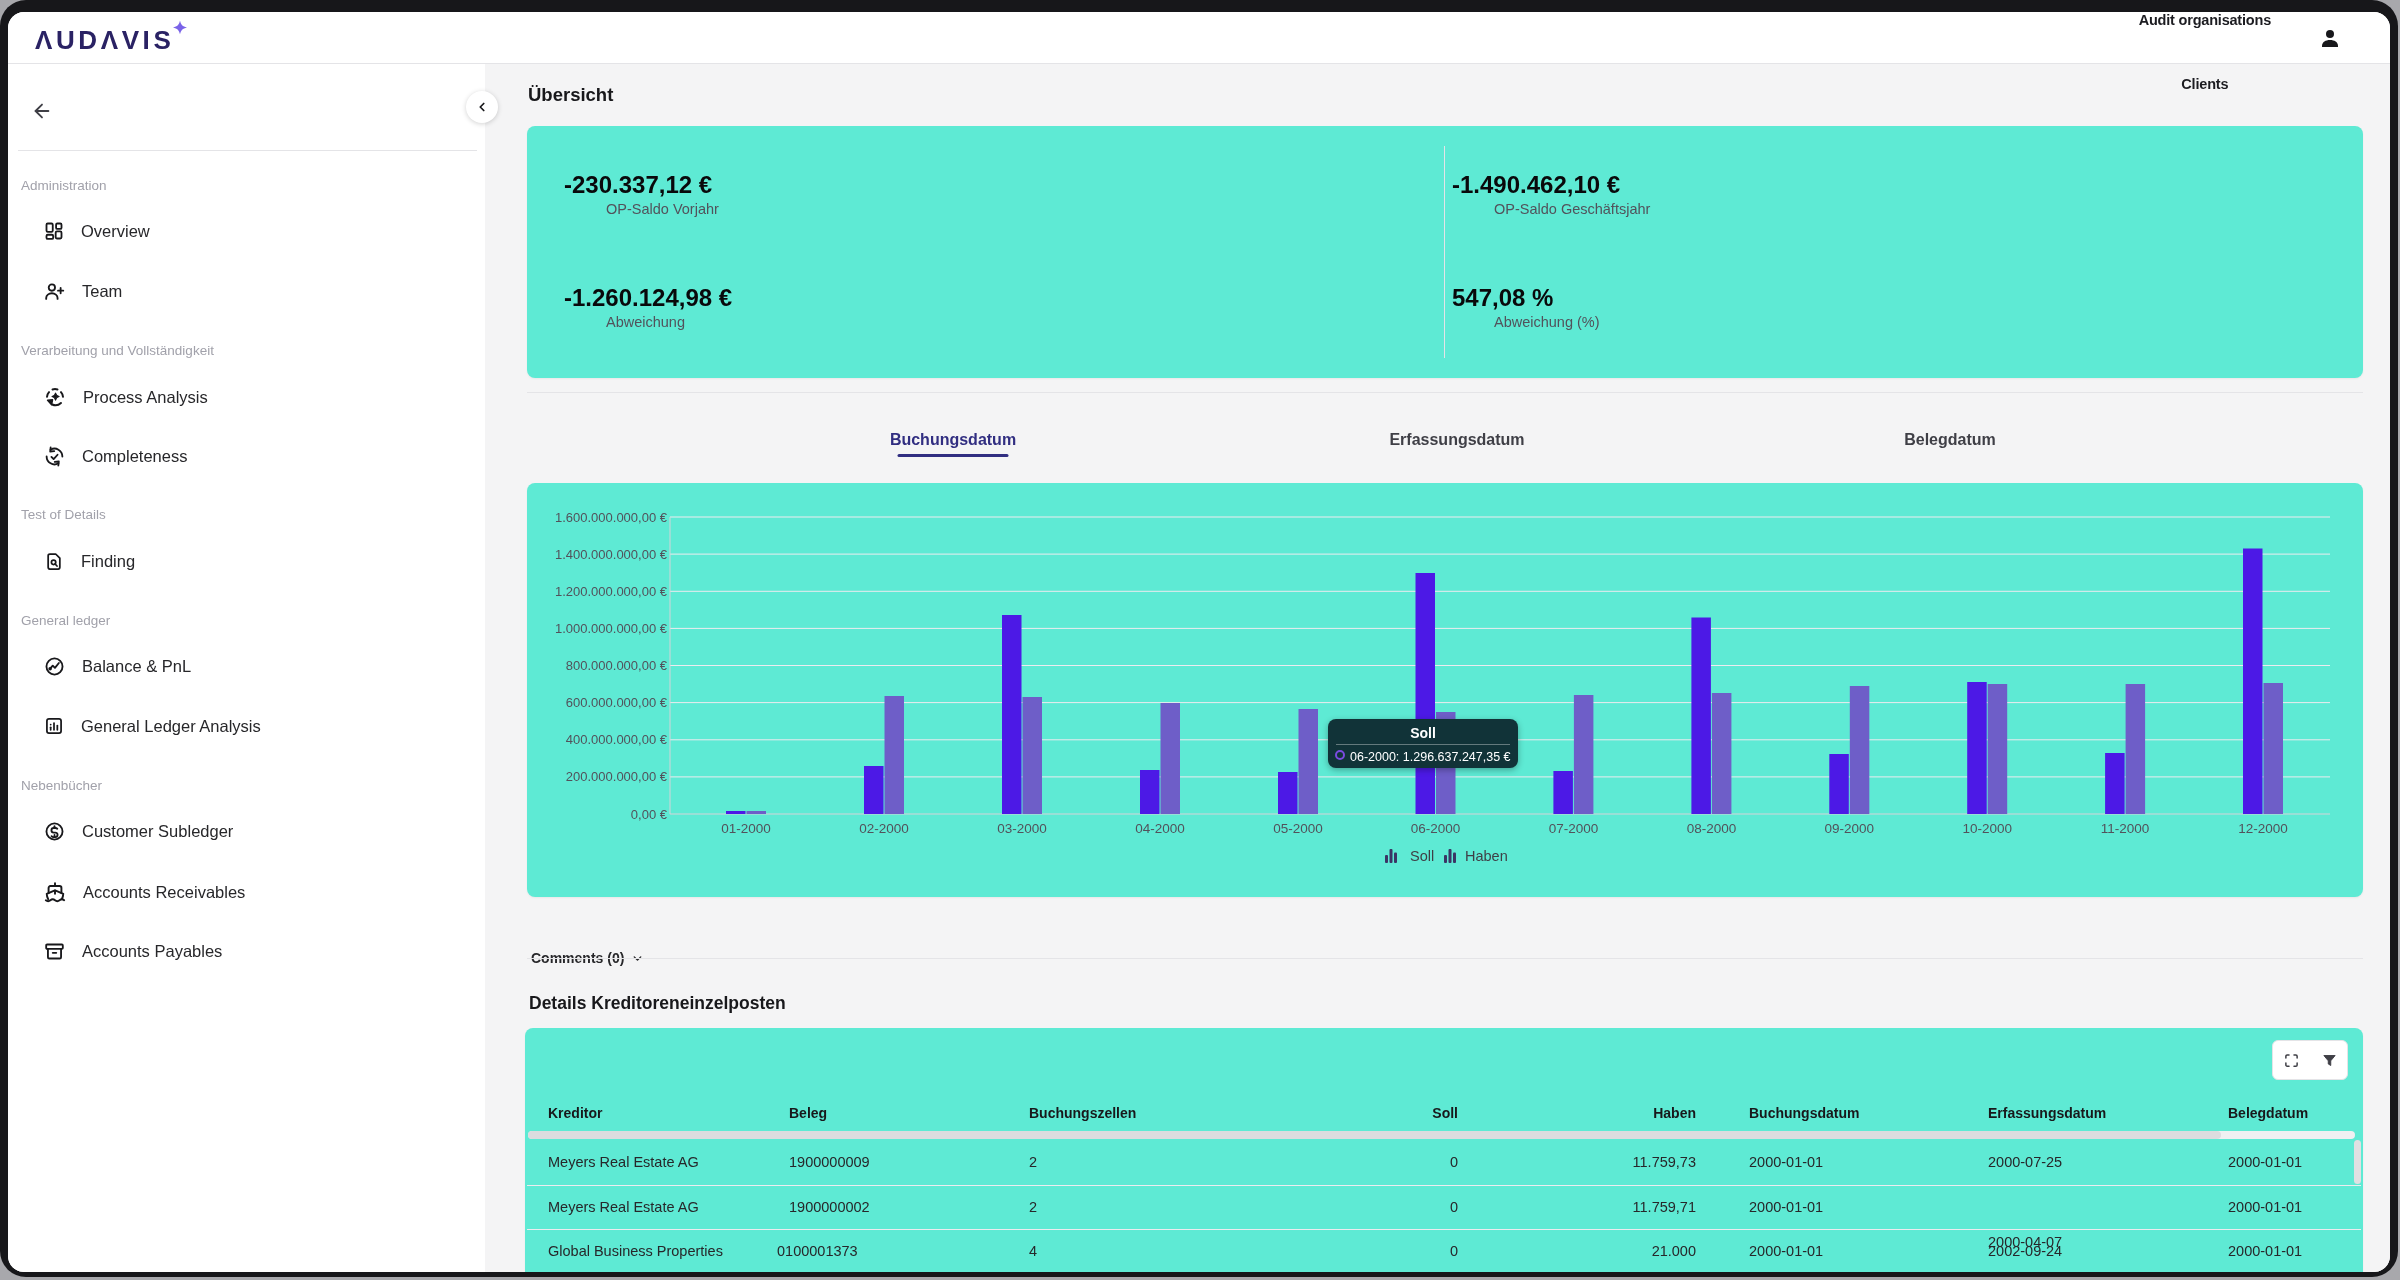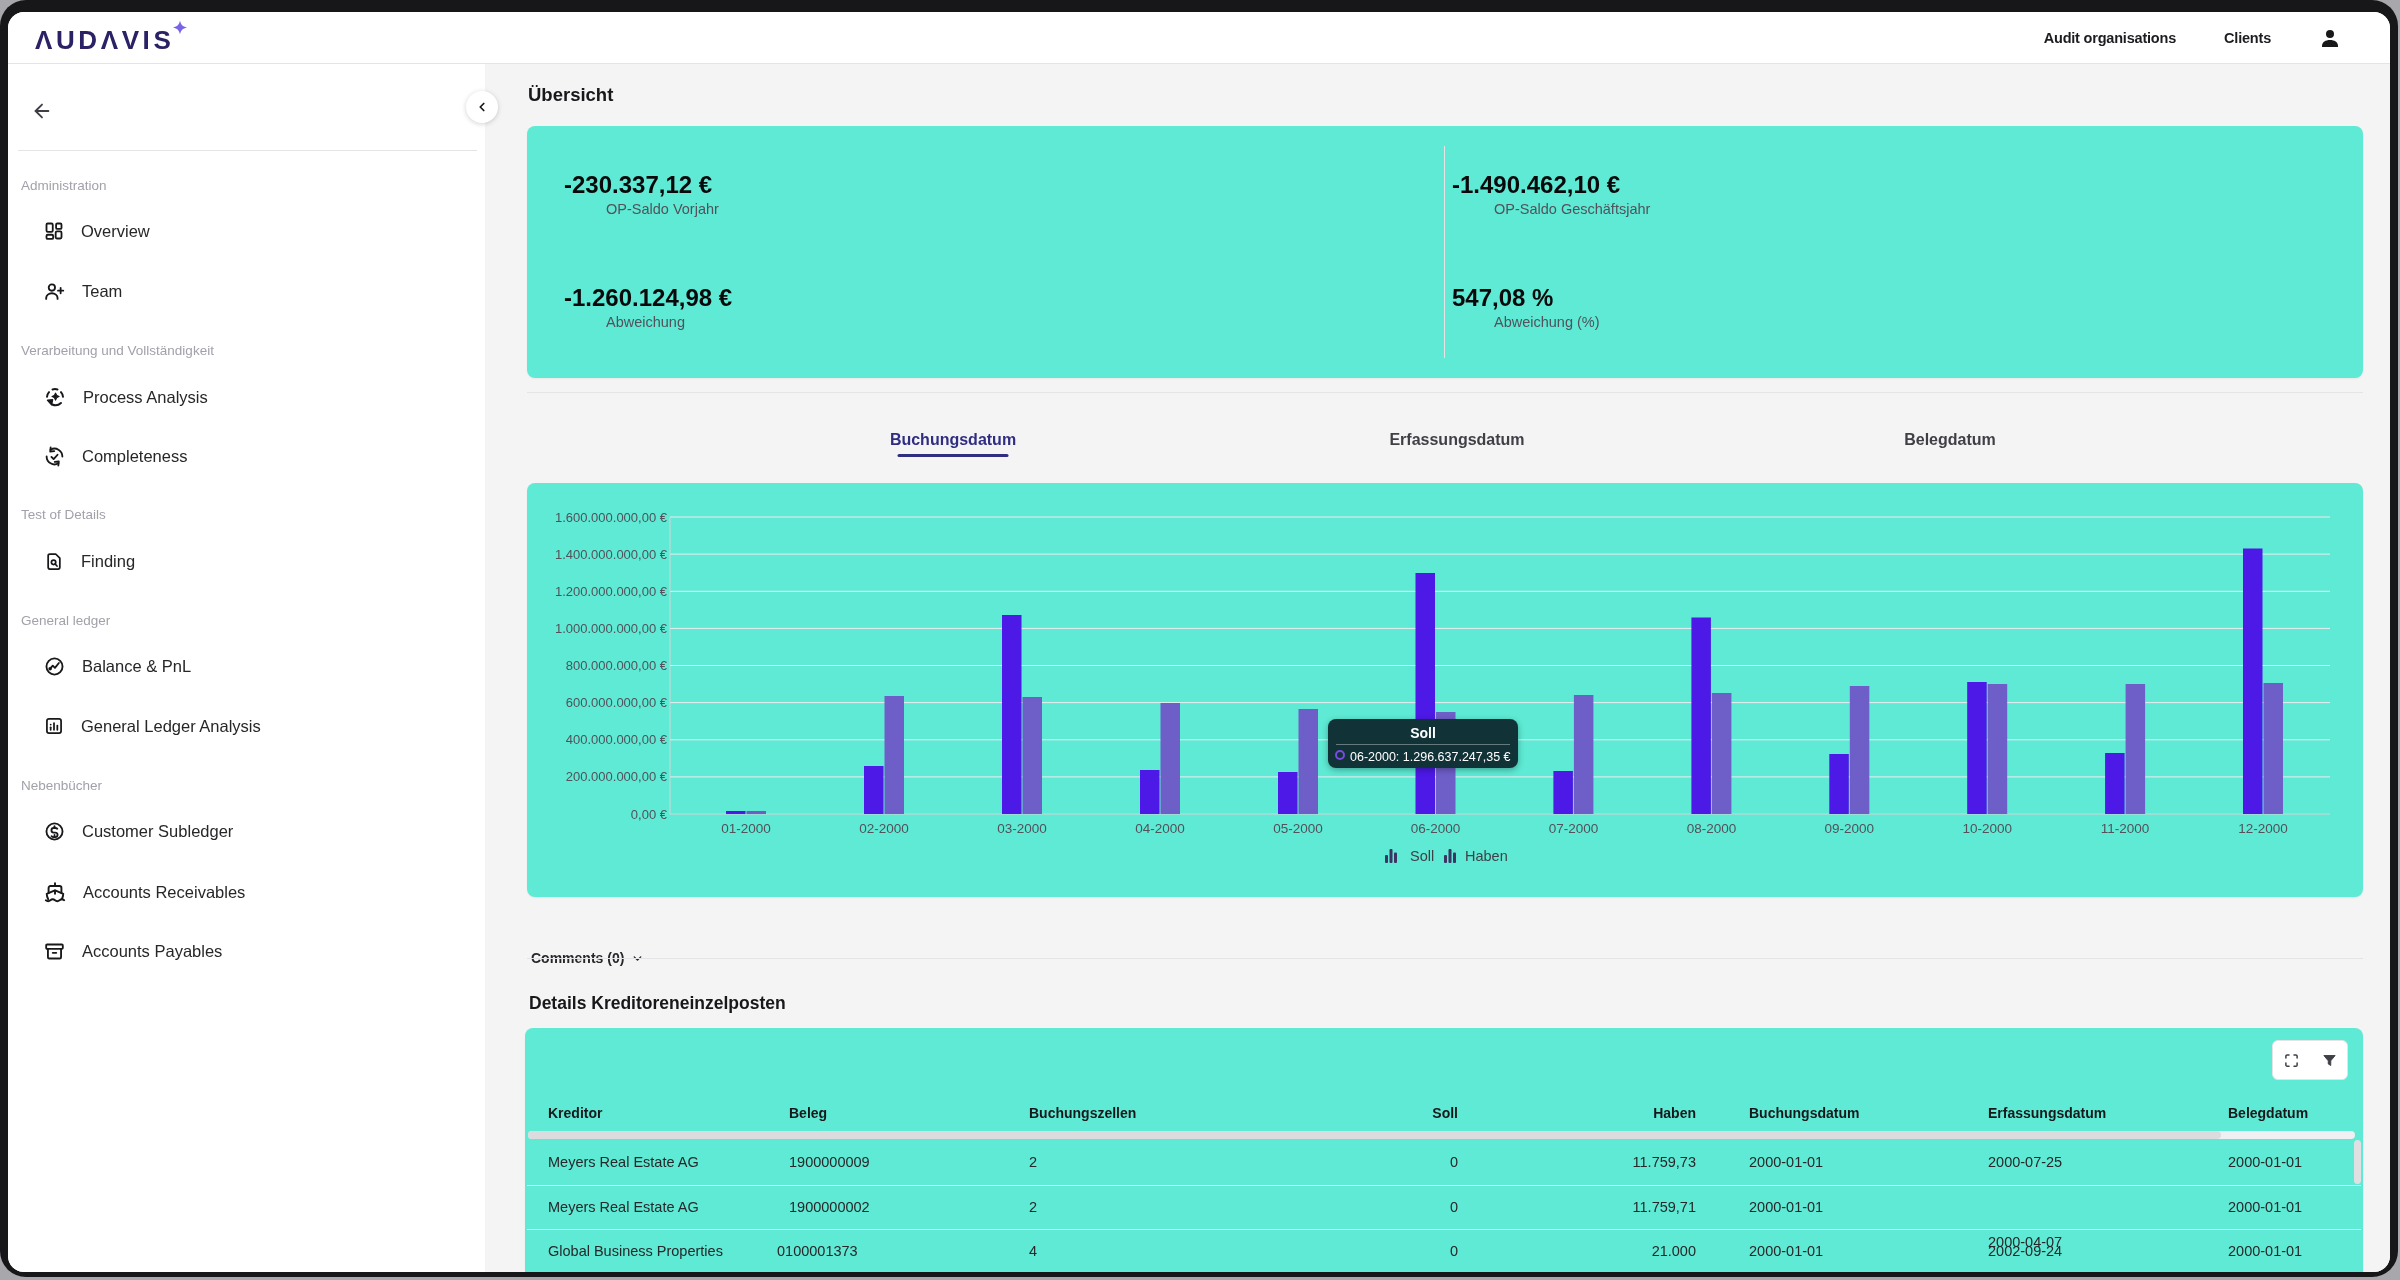--- a/index.html
+++ b/index.html
@@ -2,21 +2,21 @@
 <html><head>
 <meta charset="utf-8">
 <style>
   * { margin:0; padding:0; box-sizing:border-box; }
   html,body { width:2400px; height:1280px; overflow:hidden; font-family:"Liberation Sans", sans-serif; background:#a8a8ac; }
   .frame { position:absolute; left:0px; top:0px; width:2398px; height:1277px; background:#17171a; border-radius:26px; }
   .app { position:absolute; left:8px; top:12px; width:2382px; height:1260px; background:#f4f4f5; border-radius:16px; overflow:hidden; }
   
   .header { position:absolute; left:0; top:0; width:2382px; height:52px; background:#fff; border-bottom:1px solid #e4e4e7; z-index:5; }
   .logo { position:absolute; left:27px; top:13px; font-size:26px; font-weight:700; letter-spacing:3.6px; color:#2a2264; }
-  .nav { position:absolute; top:0; height:52px; display:flex; align-items:center; gap:48px; font-size:14.5px; letter-spacing:-0.2px; font-weight:600; color:#1c1c21; }
+  .nav { position:absolute; top:0; height:52px; display:flex; align-items:center; gap:48px; font-size:14.5px; letter-spacing:-0.2px; font-weight:600; color:#1c1c21;flex-direction:column; }
   .avatar { position:absolute; top:14px; right:48px; }
   
   .sidebar { position:absolute; left:0; top:52px; width:477px; height:1208px; background:#fff; z-index:3; }
   .collapse { position:absolute; left:458px; top:79px; width:32px; height:32px; border-radius:50%; background:#fff; box-shadow:0 1px 5px rgba(0,0,0,.18); z-index:6; display:flex; align-items:center; justify-content:center; }
   .backarrow { position:absolute; left:23px; top:36px; }
   .side-divider { position:absolute; left:10px; top:86px; width:459px; height:1px; background:#e4e4e7; }
   .sec { position:absolute; left:13px; font-size:13.5px; font-weight:500; color:#a1a1aa; }
   .item { position:absolute; left:36px; display:flex; align-items:center; gap:17px; font-size:16.5px; color:#27272a; }
   .item svg { flex:0 0 auto; }
   

